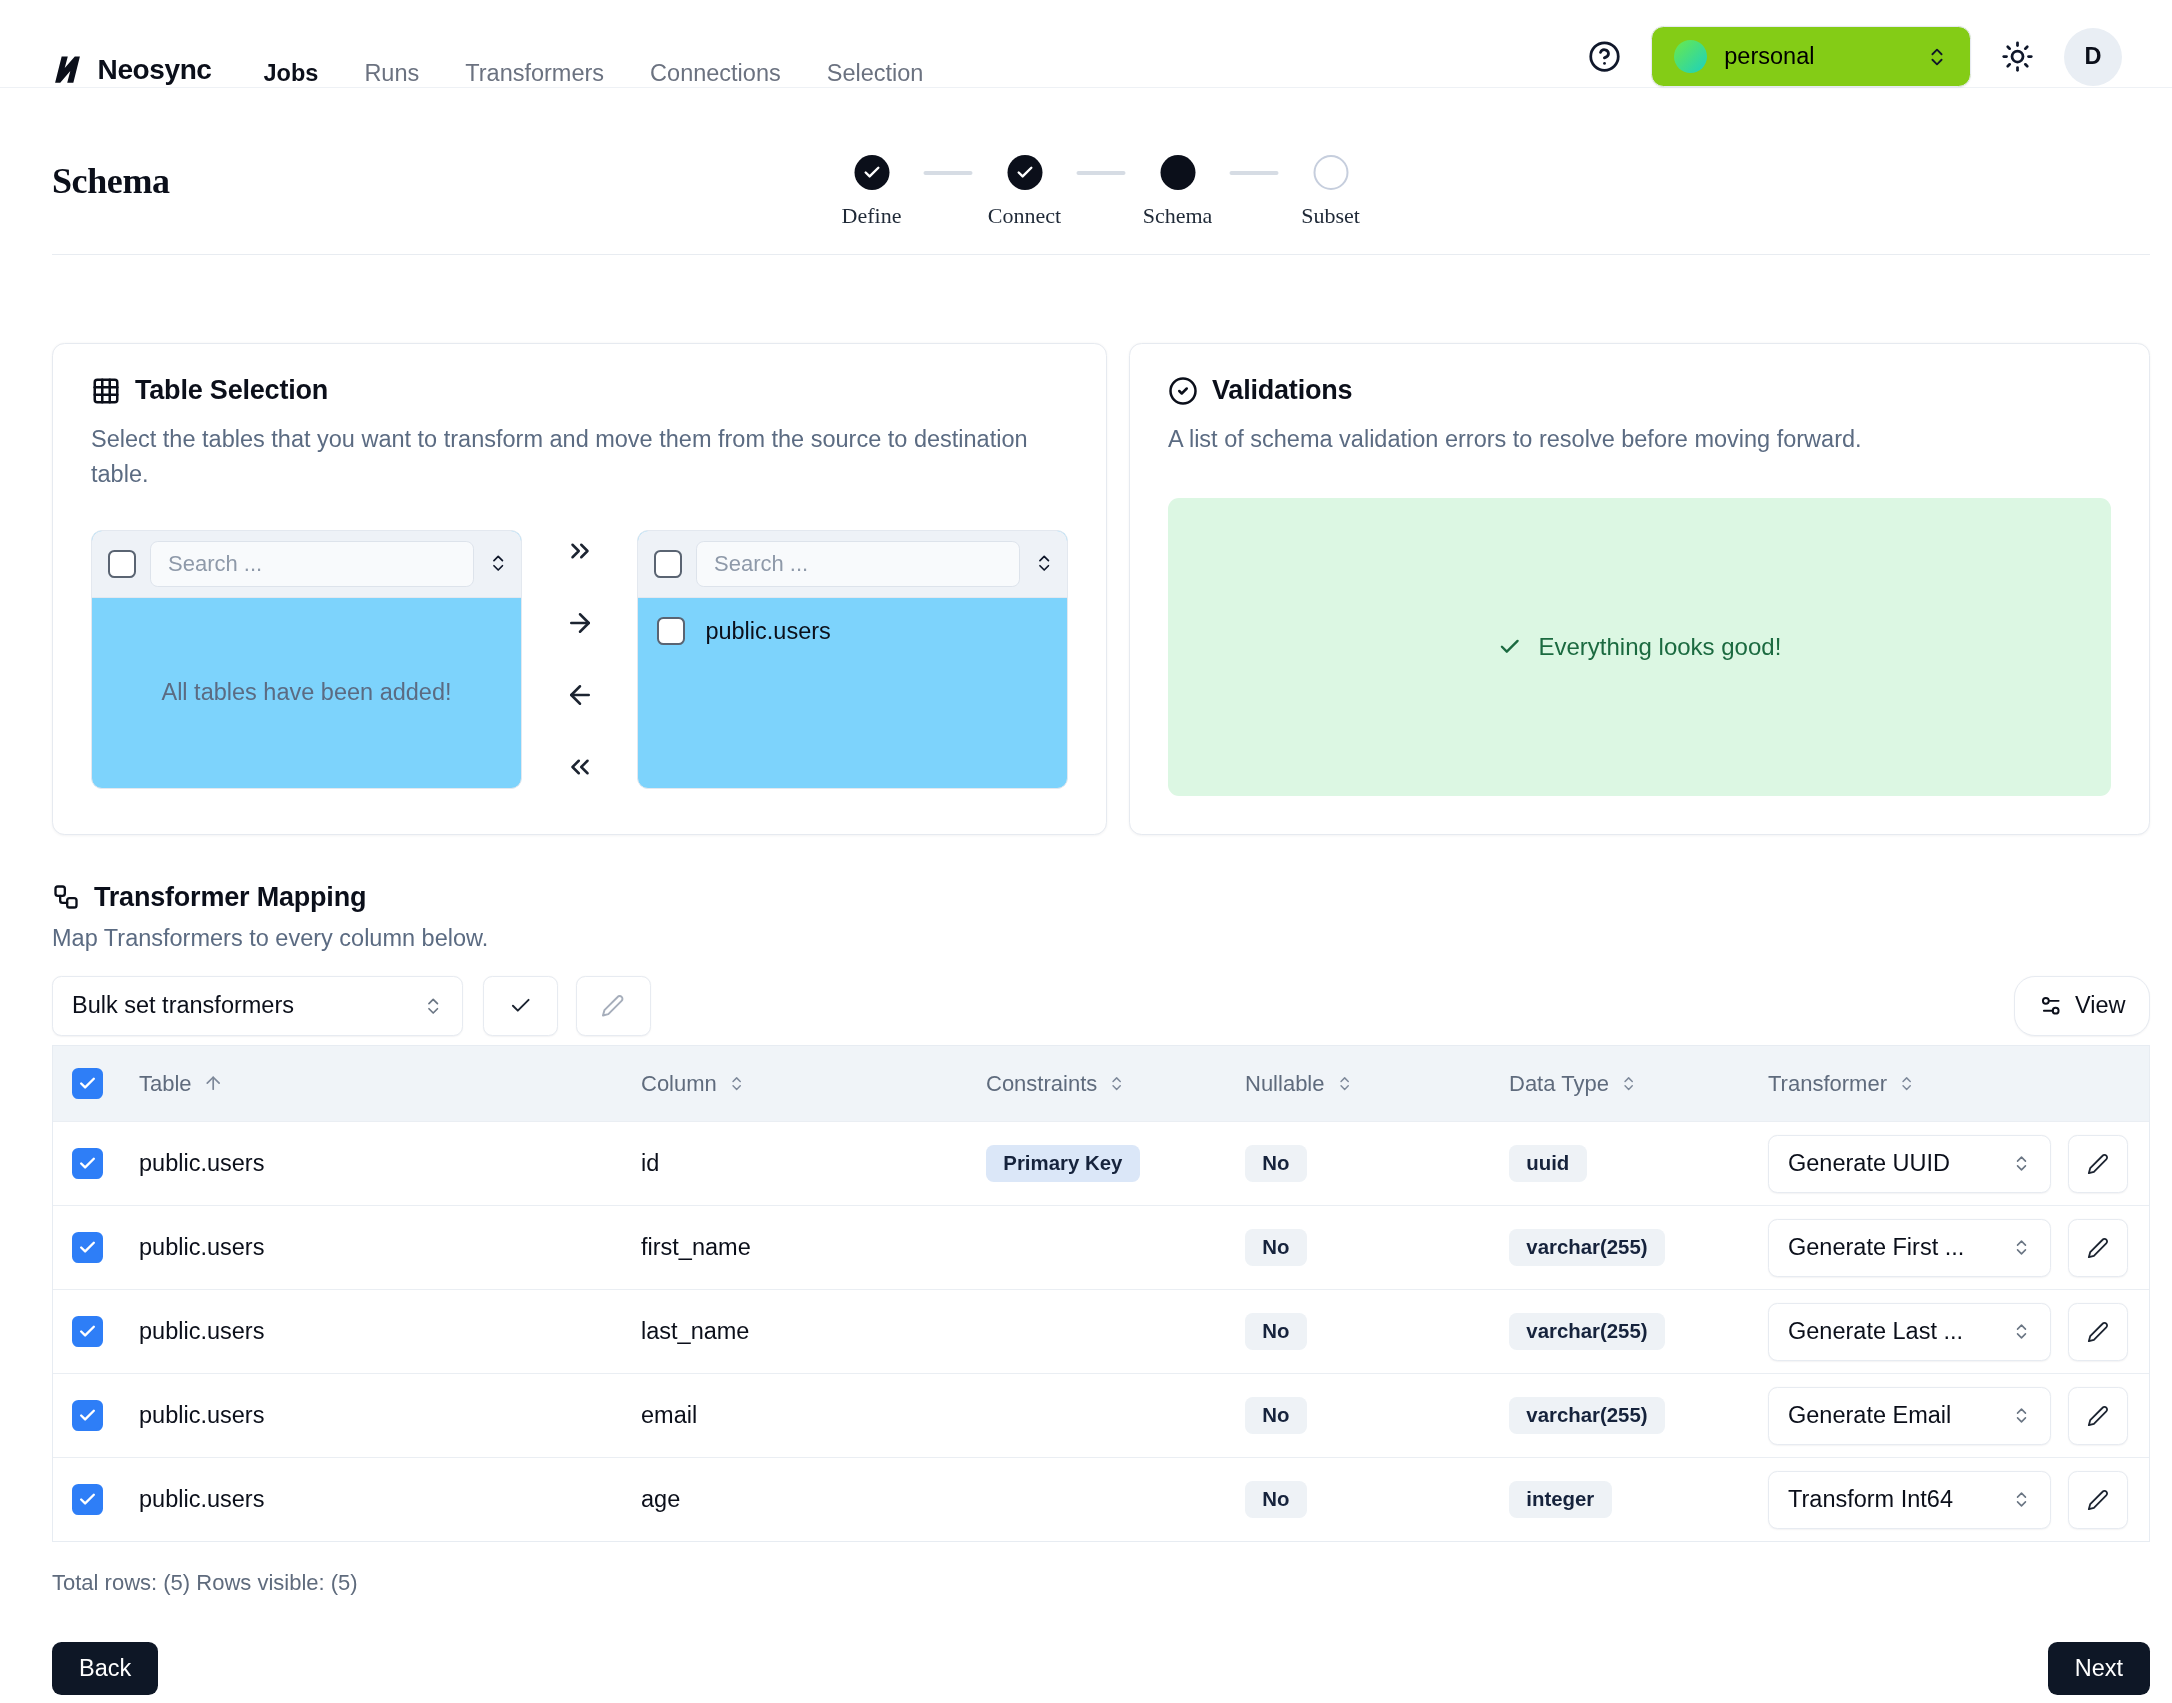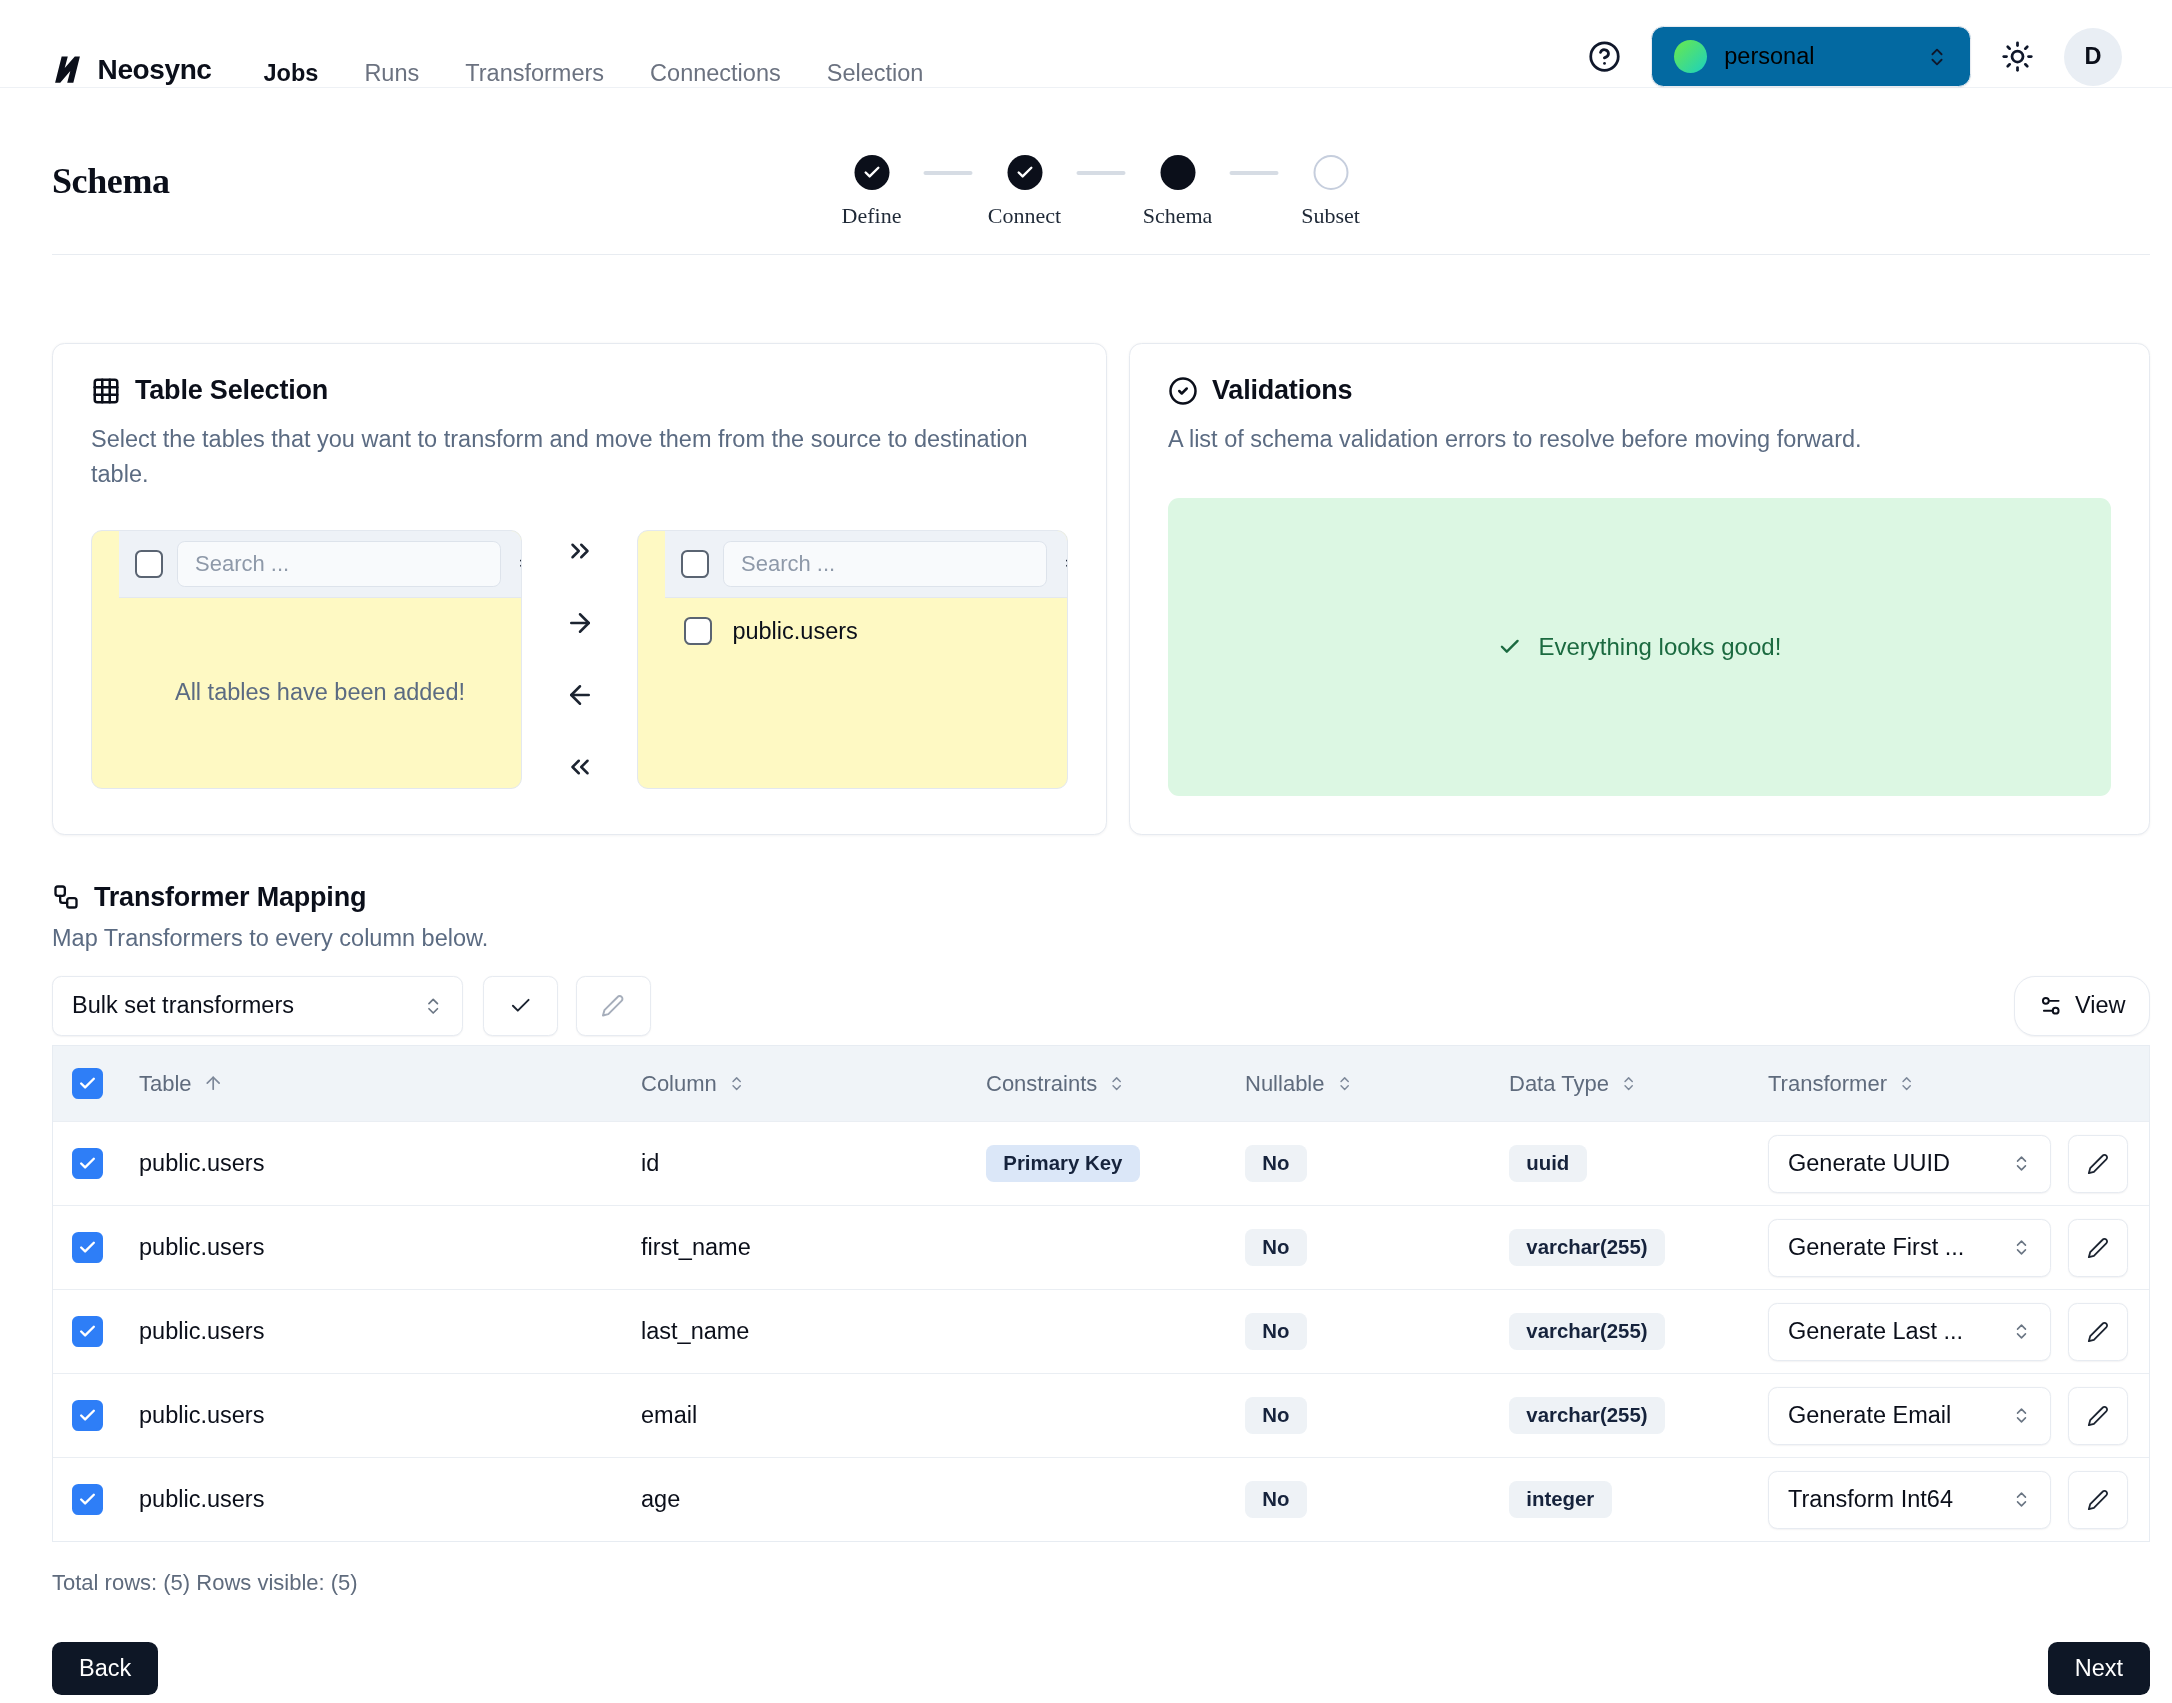--- a/index.html
+++ b/index.html
@@ -8,21 +8,21 @@
   .ic { fill:none; stroke:currentColor; stroke-width:2; stroke-linecap:round; stroke-linejoin:round; }
 
   
   .topbar { height:88px; display:flex; align-items:flex-end; padding:0 50px; border-bottom:1.6px solid #eef1f5; }
   .brand { display:flex; align-items:center; gap:12.6px; font-size:28px; font-weight:700; letter-spacing:-0.4px; }
   .nav { display:flex; align-items:center; gap:46px; margin-left:52px; font-size:23.5px; }
   .nav-link { color:#6b7280; font-weight:500; cursor:pointer; }
   .nav-link.active { color:#0b0f1a; font-weight:700; }
   .top-right { margin-left:auto; display:flex; align-items:center; gap:30px; }
   .help-btn { color:#0f172a; }
-  .org-btn { width:320px; height:61px; border:1.6px solid #e7ebf1; border-radius:12.6px; background:#0369a1; display:flex; align-items:center; gap:17.3px; padding:0 22px; box-shadow:0 0.8px 1.6px rgba(15,23,42,.06); font-size:23.5px; }
+  .org-btn { width:320px; height:61px; border:1.6px solid #e7ebf1; border-radius:12.6px; background:#84cc16; display:flex; align-items:center; gap:17.3px; padding:0 22px; box-shadow:0 0.8px 1.6px rgba(15,23,42,.06); font-size:23.5px; }
   .grad-dot { width:33px; height:33px; border-radius:50%; background:linear-gradient(135deg,#63e756 10%,#23d3b4 90%); }
   .org-btn .chev { margin-left:auto; color:#0f172a; }
   .theme-btn { color:#0f172a; }
   .avatar { width:58px; height:58px; border-radius:50%; background:#e9eef4; display:flex; align-items:center; justify-content:center; font-size:23.5px; font-weight:600; }
 
   
   .page { padding:0 22px 0 52px; }
   .page-head { margin-top:72px; height:94px; position:relative;font-family:Liberation Serif, serif; }
   .page-title { font-size:36px; font-weight:700; letter-spacing:-0.4px; }
   .stepper { position:absolute; left:50%; top:-4.7px; transform:translateX(-50%); display:flex; align-items:flex-start; }
@@ -36,21 +36,21 @@
 
   
   .cards-row { display:flex; gap:22px; margin-top:88px; align-items:stretch;justify-content:center; }
   .card { border:1.6px solid #e6eaf0; border-radius:12.6px; box-shadow:0 0.8px 2.4px rgba(15,23,42,.05); padding:31px 38px 38px 38px; background:#fff; }
   .card-1 { width:1055px; }
   .card-2 { flex:1; }
   .card-title-row { display:flex; align-items:center; gap:14px; font-size:27px; font-weight:700; letter-spacing:-0.2px; }
   .card-desc { margin-top:15.7px; font-size:23.5px; line-height:35px; color:#5b6b82; max-width:981px; }
 
   .dual-list { display:flex; margin-top:38px; height:259px; }
-  .panel { flex:1 1 0; border:1.6px solid #e3e8ef; border-radius:11px; display:flex; flex-direction:column; overflow:hidden; background:#fef9c3;padding-left:27px; }
+  .panel { flex:1 1 0; border:1.6px solid #e3e8ef; border-radius:11px; display:flex; flex-direction:column; overflow:hidden; background:#7dd3fc; }
   .panel-header { height:67px; background:#eef2f7; border-bottom:1.6px solid #e3e8ef; display:flex; align-items:center; gap:14px; padding:0 15.7px; flex:none; }
   .search-input { flex:1; height:46px; border:1.6px solid #dde3eb; border-radius:7.8px; background:#f8fafc; padding:0 17.3px; font-size:22px; font-family:"Liberation Sans", sans-serif; color:#0b0f1a; outline:none; }
   .search-input::placeholder { color:#8e99a9; }
   .sort-btn { color:#0f172a; background:none; border:none; cursor:pointer; }
   .panel-body { flex:1; display:flex; }
   .empty-msg { margin:auto; font-size:23.5px; color:#5b6b82; }
   .table-item { display:flex; align-items:center; gap:20.4px; padding:19px; font-size:23.5px; height:67px; width:100%; }
   .arrows-col { width:115px; display:flex; flex-direction:column; align-items:center; justify-content:center; gap:39px; }
   .xfer-btn { background:none; border:none; color:#1c2431; cursor:pointer; height:33px; }
 

